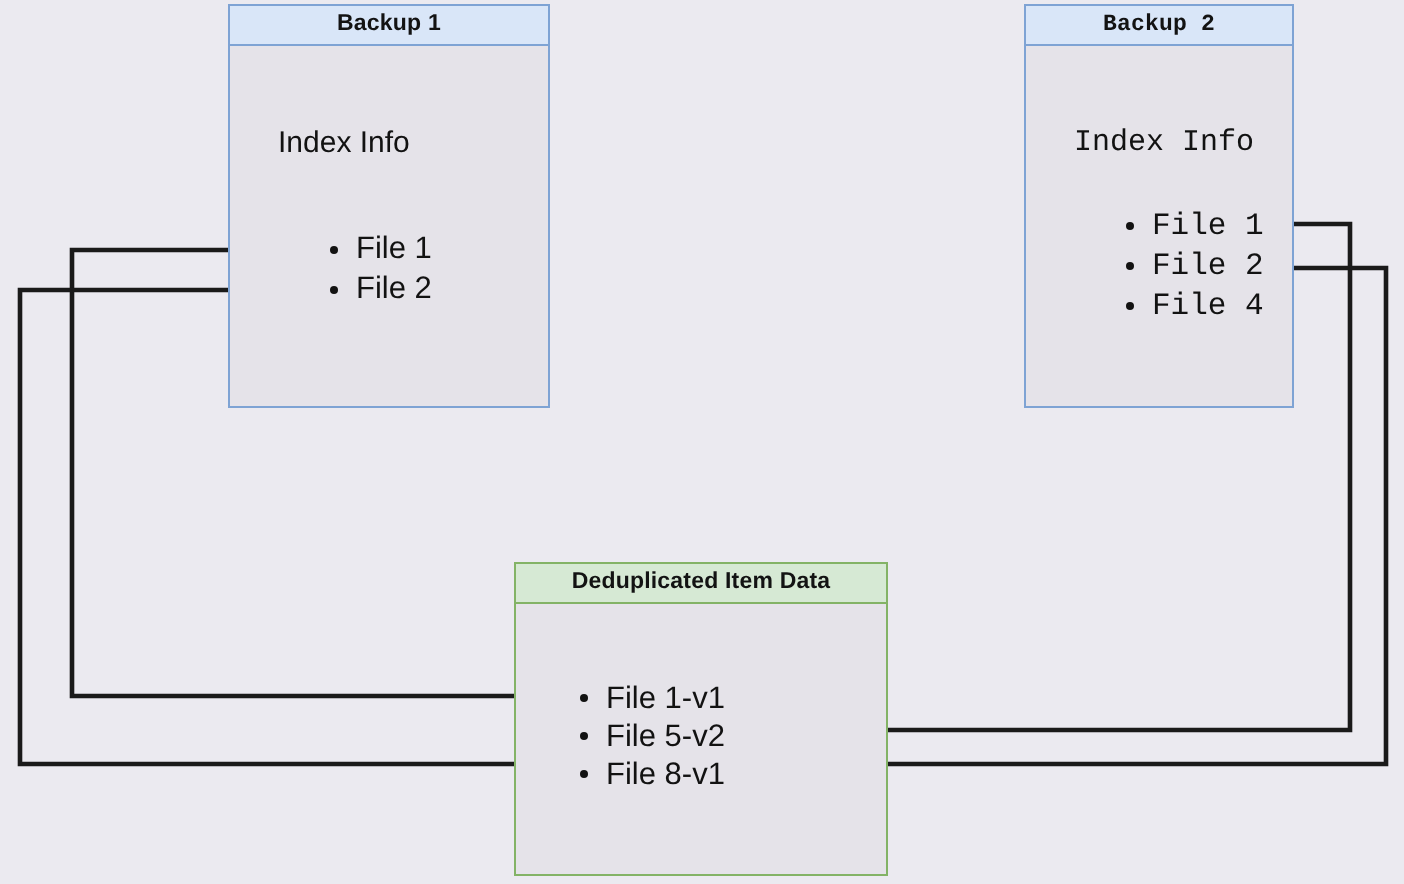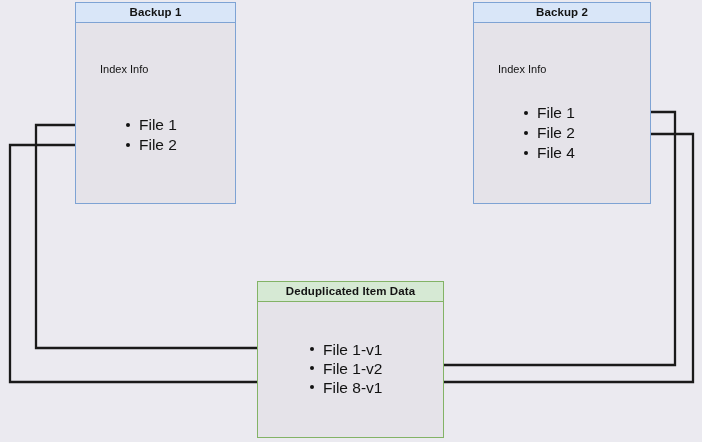--- a/index.html
+++ b/index.html
@@ -26,20 +26,21 @@
   }
   .box {
     position: absolute;
     box-sizing: border-box;
     background: #e5e3e9;
     display: flex;
     flex-direction: column;
   }
   .box.blue {
     border: 1.6px solid #7ea3d4;
+    margin-left: 39px;
   }
   .box.green {
     border: 1.6px solid #83b366;
     justify-content: center;
   }
   .box-title {
     box-sizing: border-box;
     height: 20px;
     line-height: 19px;
     text-align: center;
@@ -55,21 +56,21 @@
   .green > .box-title {
     background: #d6e9d4;
     border-bottom: 1.6px solid #83b366;
   }
   .box-body {
     position: relative;
     flex: 1;
   }
   .section-label {
     position: absolute;
-    font-size: 11px;
+    font-size: 15px;
     color: #121212;
     white-space: nowrap;
   }
   .file-list {
     position: absolute;
     margin: 0;
     padding: 0;
     list-style: none;
   }
   .file-list li {
@@ -127,36 +128,36 @@
     <div class="box-title">Backup 1</div>
     <div class="box-body">
       <div class="section-label" style="left:24px; top:40px;">Index Info</div>
       <ul class="file-list" style="left:48px; top:92px;">
         <li>File 1</li>
         <li>File 2</li>
       </ul>
     </div>
   </div>
 
-  <div class="box blue" style="left:473px; top:2px; width:178px; height:202px;">
+  <div class="box blue" style="left:473px; top:2px; width:135px; height:202px;font-family:Liberation Mono, monospace;">
     <div class="box-title">Backup 2</div>
     <div class="box-body">
       <div class="section-label" style="left:24px; top:40px;">Index Info</div>
       <ul class="file-list" style="left:48px; top:80px;">
         <li>File 1</li>
         <li>File 2</li>
         <li>File 4</li>
       </ul>
     </div>
   </div>
 
   <div class="box green" style="left:257px; top:281px; width:187px; height:157px;">
     <div class="box-title">Deduplicated Item Data</div>
     <div class="box-body">
-      <ul class="file-list dedup-list" style="left:50px; top:38px;">
+      <ul class="file-list dedup-list" style="left:30px; top:38px;">
         <li>File 1-v1</li>
-        <li>File 1-v2</li>
+        <li>File 5-v2</li>
         <li>File 8-v1</li>
       </ul>
     </div>
   </div>
 
 </div>
 
 </body></html>

